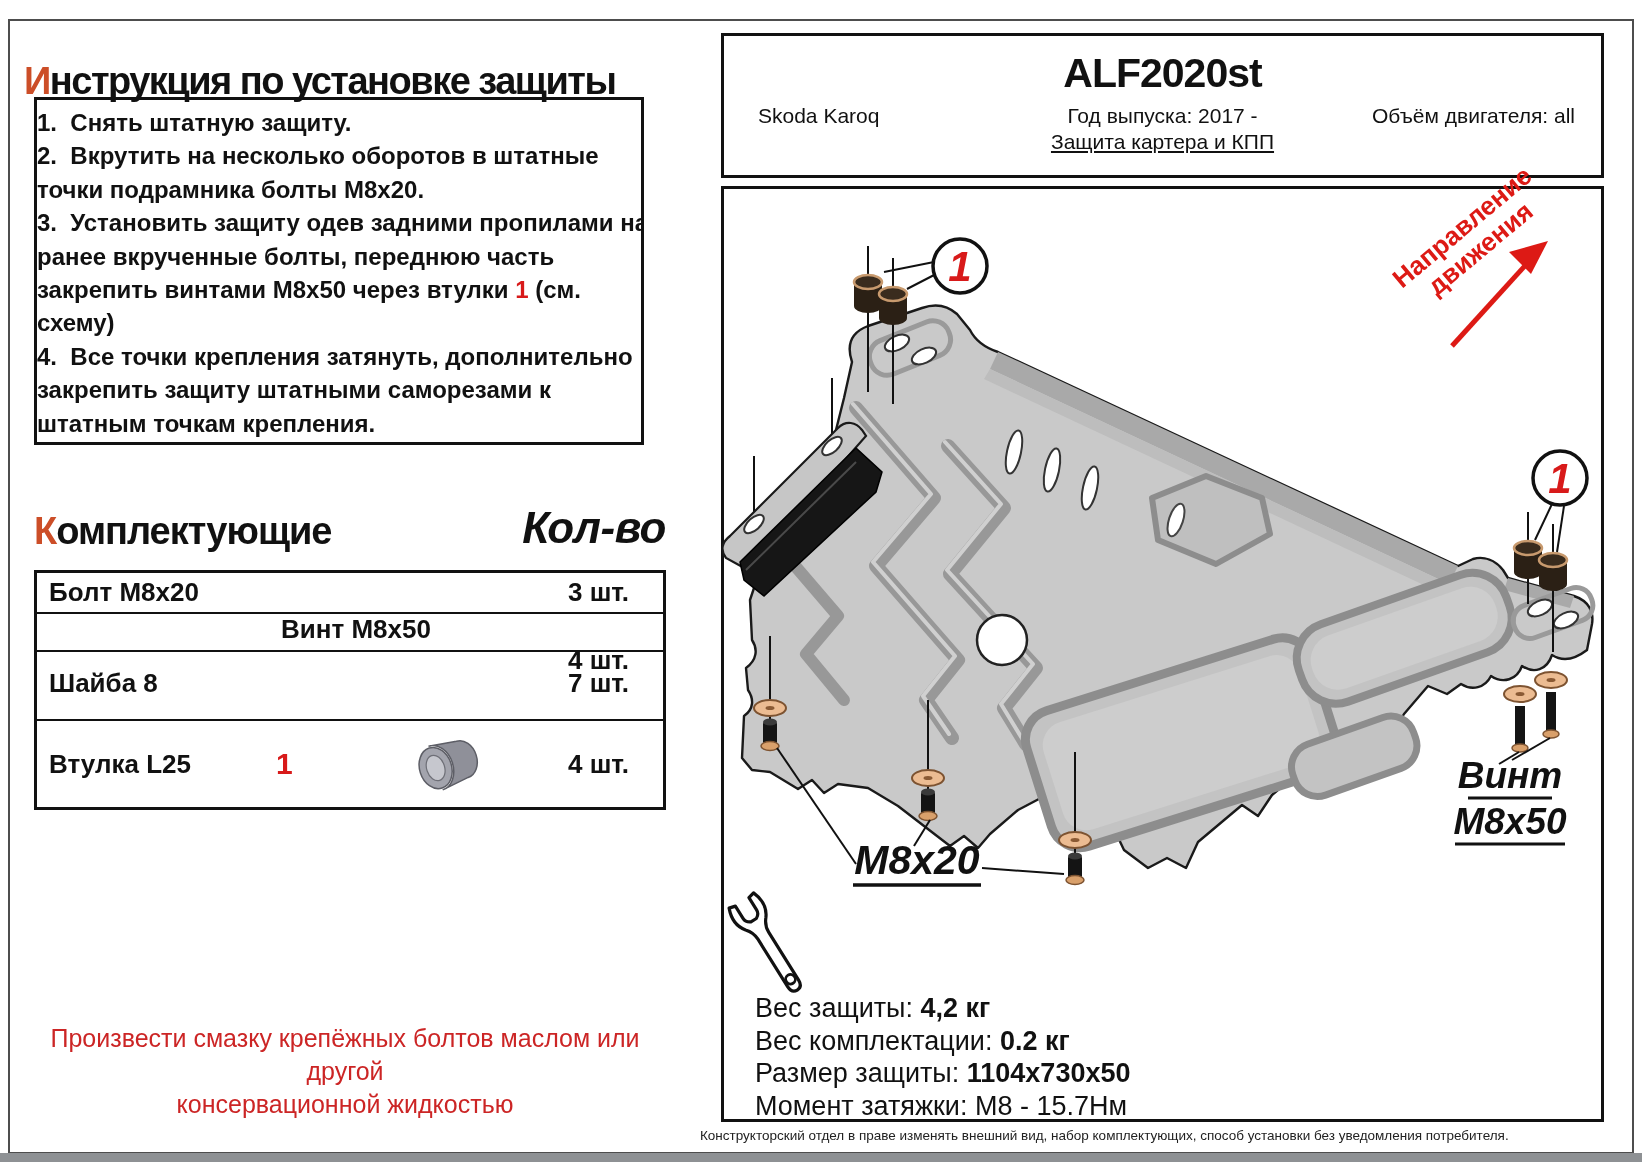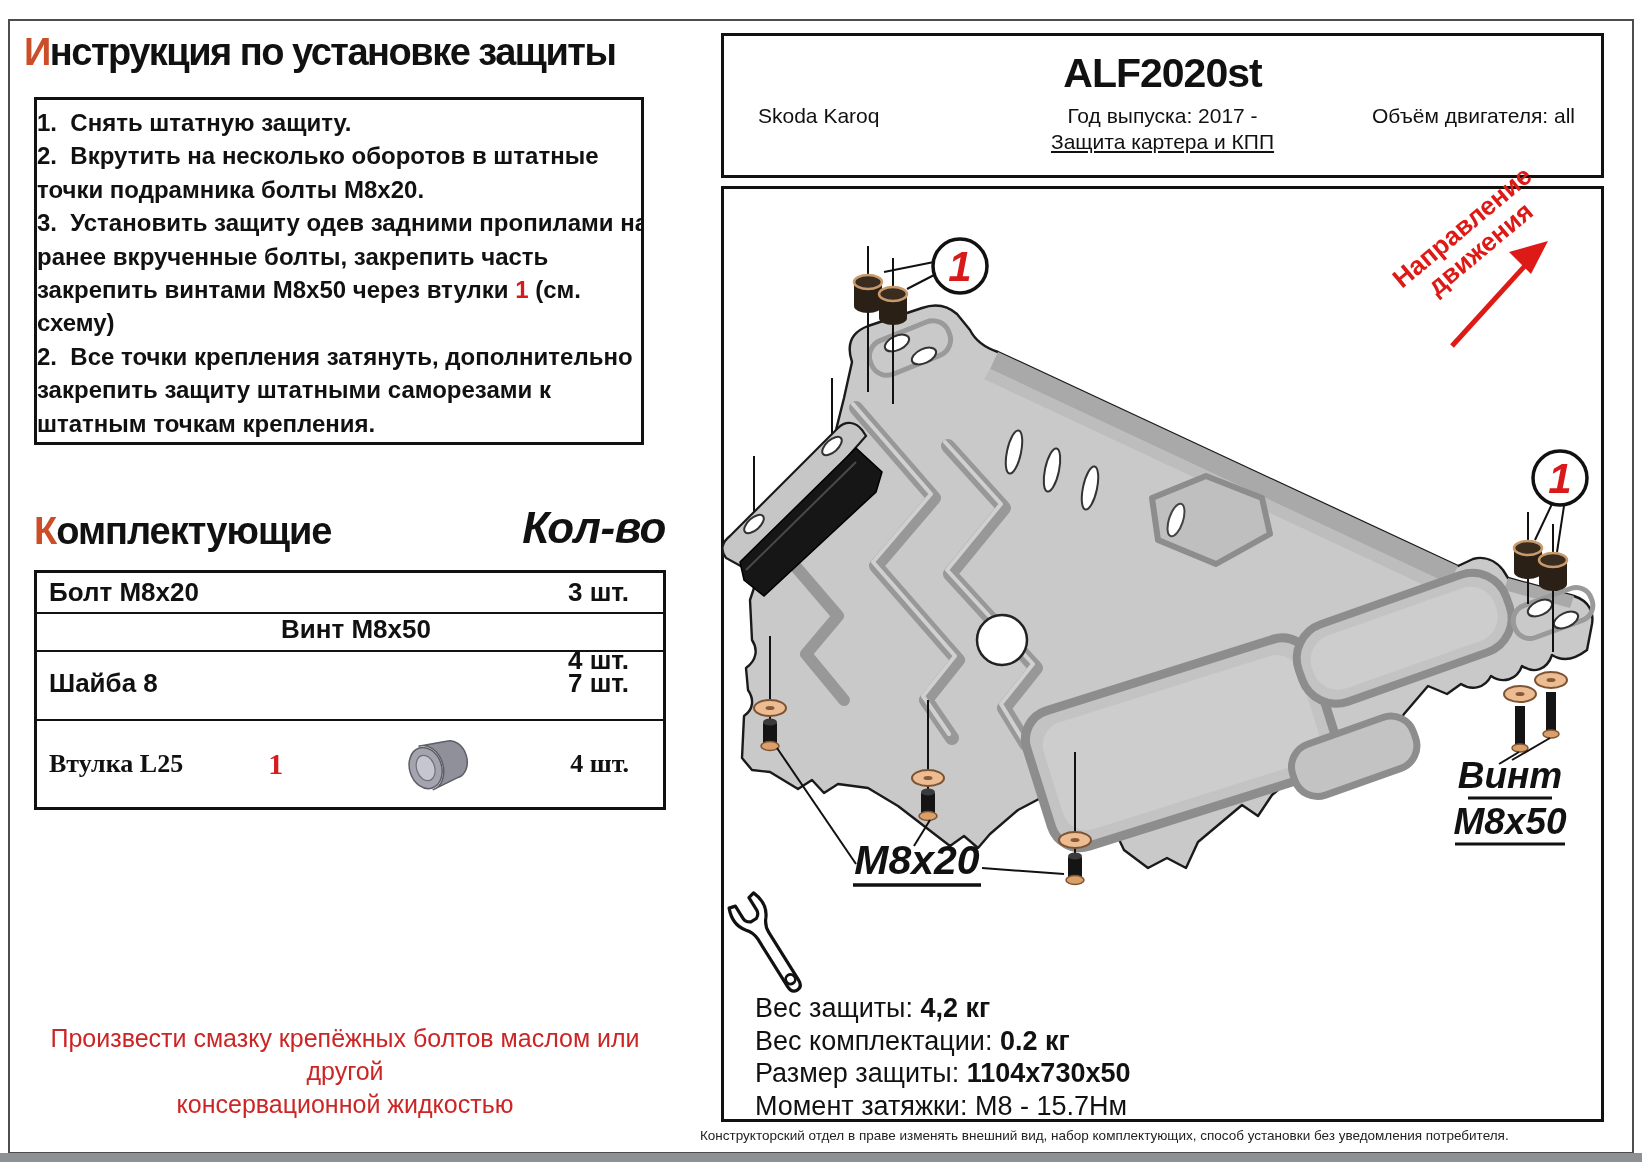--- a/index.html
+++ b/index.html
@@ -3,40 +3,40 @@
 <meta charset="utf-8">
 <style>
   html,body{margin:0;padding:0;background:#fff;}
   .page{position:relative;width:1642px;height:1168px;background:#fff;overflow:hidden;
         font-family:"Liberation Sans","DejaVu Sans",sans-serif;color:#111;}
   .page-frame{position:absolute;left:8px;top:19px;width:1622px;height:1131px;
         border:2px solid #4d4d4d;}
   .bottom-bar{position:absolute;left:0;top:1153px;width:1642px;height:9px;background:#8e9194;}
 
   
-  .title{position:absolute;left:24px;top:31px;width:650px;font-size:38px;font-weight:700;
+  .title{position:absolute;left:24px;top:60px;width:650px;font-size:38px;font-weight:700;
          letter-spacing:-1.5px;white-space:pre;}
   .init{color:#cc4e28;}
   .instr-box{position:absolute;left:34px;top:97px;width:604px;height:330px;
          border:3px solid #111;padding:6px 0;font-size:24px;font-weight:700;
          line-height:33.4px;overflow:hidden;}
   .instr-line{white-space:pre;}
   .red-ref{color:#d81a1a;}
   .parts-head{position:absolute;left:34px;top:503px;width:632px;display:flex;
          justify-content:space-between;align-items:flex-end;}
   .parts-title{font-size:38px;font-weight:700;letter-spacing:-1px;}
   .parts-qty-head{font-size:44px;font-weight:700;letter-spacing:-0.5px;font-style:italic;}
   .parts-table{position:absolute;left:34px;top:570px;width:626px;border:3px solid #111;}
   .part-row{display:flex;align-items:center;padding:0 0 0 12px;border-top:2.5px solid #111;
          font-size:26px;font-weight:700;}
   .part-row:first-child{border-top:none;}
   .part-row:nth-child(1){height:39px;}
   .part-row:nth-child(2){height:36px;flex-direction:column;}
   .part-row:nth-child(3){height:51px;align-items:flex-start;padding-top:16px;box-sizing:content-box;}
-  .part-row:nth-child(4){height:86px;font-family:Liberation Serif, serif;}
+  .part-row:nth-child(4){height:86px;}
   .part-name{flex:0 0 auto;}
   .part-ref{color:#d81a1a;margin-left:85px;font-size:30px;}
   .part-img{margin-left:118px;width:74px;height:62px;flex:0 0 auto;}
   .part-qty{margin-left:auto;padding-right:34px;}
   .warning{position:absolute;left:20px;top:1022px;width:650px;text-align:center;
          font-size:25px;line-height:33px;color:#cc2525;}
 
   
   .hdr-box{position:absolute;left:721px;top:33px;width:877px;height:139px;border:3px solid #111;}
   .hdr-code{position:absolute;top:14px;left:0;right:0;text-align:center;font-size:41px;
@@ -60,24 +60,24 @@
 <div class="page">
   <div class="page-frame"></div>
 
   <div class="title"><span class="init">И</span><span>нструкция по установке защиты</span></div>
 
   <div class="instr-box">
       <div class="instr-line">1.  Снять штатную защиту.</div>
       <div class="instr-line">2.  Вкрутить на несколько оборотов в штатные</div>
       <div class="instr-line">точки подрамника болты М8х20.</div>
       <div class="instr-line">3.  Установить защиту одев задними пропилами на</div>
-      <div class="instr-line">ранее вкрученные болты, закрепить часть</div>
+      <div class="instr-line">ранее вкрученные болты, переднюю часть</div>
       <div class="instr-line">закрепить винтами М8х50 через втулки <span class="red-ref">1</span> (см.</div>
       <div class="instr-line">схему)</div>
-      <div class="instr-line">2.  Все точки крепления затянуть, дополнительно</div>
+      <div class="instr-line">4.  Все точки крепления затянуть, дополнительно</div>
       <div class="instr-line">закрепить защиту штатными саморезами к</div>
       <div class="instr-line">штатным точкам крепления.</div>
     </div>
 
   <div class="parts-head">
     <div class="parts-title"><span class="init">К</span><span>омплектующие</span></div>
     <div class="parts-qty-head">Кол-во</div>
   </div>
 
   <div class="parts-table">

